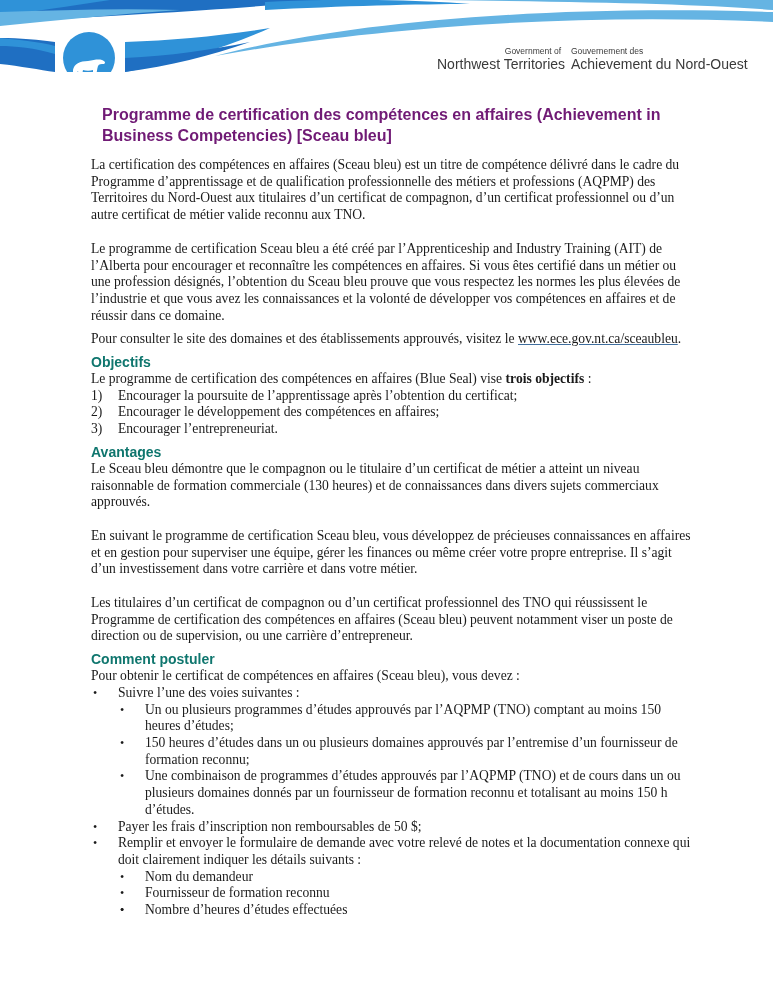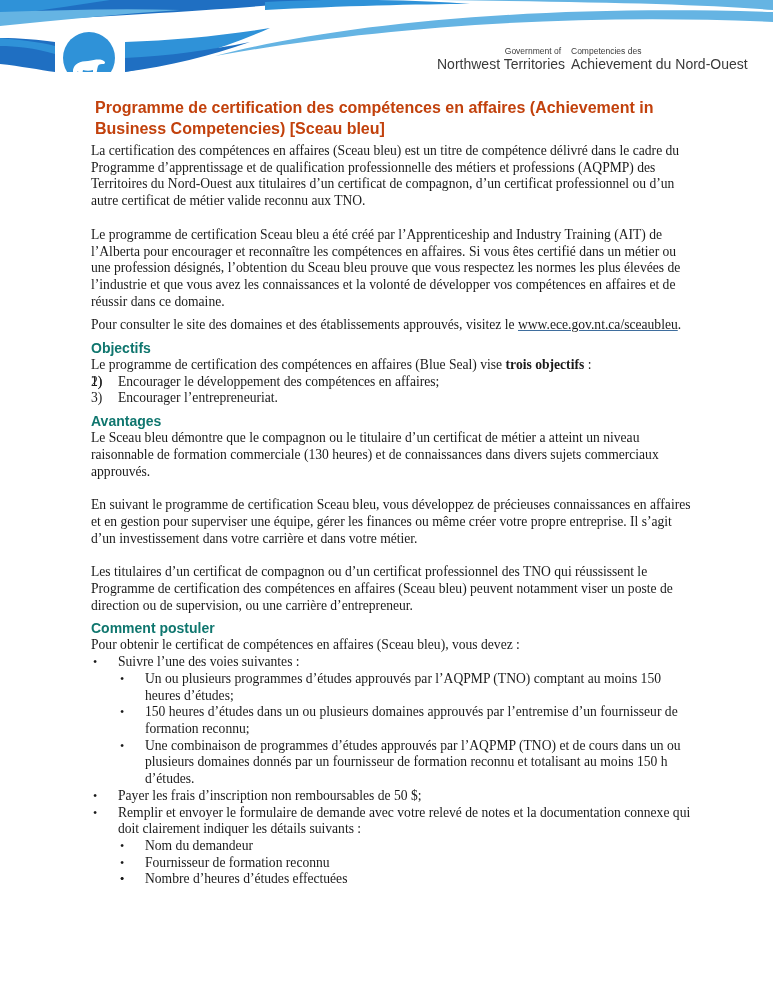--- a/index.html
+++ b/index.html
@@ -7,21 +7,21 @@
     .header { position: absolute; left: 0; top: 0; width: 773px; height: 88px; padding-left: 12px; }
     .header svg { position: absolute; left: 0; top: 0; }
     .gov-block { position: absolute; top: 46px; font-family: "Liberation Sans", sans-serif; color: #3a3a3a; }
     .gov-en { left: 437px; text-align: right; width: 124px; }
     .gov-fr { left: 571px; width: 160px; }
     .gov-small { font-size: 8.5px; line-height: 10px; display: block; }
     .gov-big { font-size: 14px; line-height: 16px; display: block; white-space: nowrap; }
     .gov-en .gov-small { text-align: right; }
 
     .content { position: absolute; left: 91px; top: 93px; width: 600px; font-family: "Liberation Serif", serif; font-size: 13.6px; line-height: 16.7px; color: #1a1a1a; }
-    h1.title { margin: 4px; font-family: "Liberation Sans", sans-serif; font-weight: bold; font-size: 16px; line-height: 21px; color: #c2410c; }
+    h1.title { margin: 11px; font-family: "Liberation Sans", sans-serif; font-weight: bold; font-size: 16px; line-height: 21px; color: #701a75; }
     h2.section { margin: 6px 0 0 0; font-family: "Liberation Sans", sans-serif; font-weight: bold; font-size: 14px; line-height: 17px; color: #0f766e; }
     p { margin: 0; }
     p.gap { margin-top: 17px; }
     p.gap-s { margin-top: 7px; }
     a.link { color: #1a1a1a; text-decoration: underline; text-decoration-color: #3f6e9e; }
     ol.obj { margin: 0; padding: 0; list-style: none; }
     ol.obj li { position: relative; padding-left: 27px; }
     ol.obj li .num { position: absolute; left: 0; }
     ul.lv1 { margin: 0; padding: 0; list-style: none; }
     ul.lv1 > li { position: relative; padding-left: 27px; }
@@ -55,42 +55,42 @@
     <rect x="60" y="72" width="60" height="16" fill="#ffffff"></rect>
 
     <path d="M73,70 C74,64 80,61 88,61 C94,60 98,59 102,60 C105,61 106,63 104,64 C101,64 99,64 98,66 C97,69 97,72 96,75 L93,75 L93,70 C90,71 86,71 83,70 L82,75 L79,75 L78,71 C77,72 76,74 76,75 L73,75 Z" fill="#ffffff"></path>
   </svg>
 
   <div class="gov-block gov-en">
     <span class="gov-small">Government of</span>
     <span class="gov-big">Northwest Territories</span>
   </div>
   <div class="gov-block gov-fr">
-    <span class="gov-small">Competencies des</span>
+    <span class="gov-small">Gouvernement des</span>
     <span class="gov-big">Achievement du Nord-Ouest</span>
   </div>
 </div>
 
 <div class="content">
   <h1 class="title">Programme de certification des compétences en affaires (Achievement in Business Competencies) [Sceau bleu]</h1>
 
   <p>La certification des compétences en affaires (Sceau bleu) est un titre de compétence délivré dans le cadre du Programme d’apprentissage et de qualification professionnelle des métiers et professions (AQPMP) des Territoires du Nord-Ouest aux titulaires d’un certificat de compagnon, d’un certificat professionnel ou d’un autre certificat de métier valide reconnu aux TNO.</p>
   <p class="gap">Le programme de certification Sceau bleu a été créé par l’Apprenticeship and Industry Training (AIT) de l’Alberta pour encourager et reconnaître les compétences en affaires. Si vous êtes certifié dans un métier ou une profession désignés, l’obtention du Sceau bleu prouve que vous respectez les normes les plus élevées de l’industrie et que vous avez les connaissances et la volonté de développer vos compétences en affaires et de réussir dans ce domaine.</p>
   <p class="gap-s">
     <span>Pour consulter le site des domaines et des établissements approuvés, visitez le</span>
     <a class="link">www.ece.gov.nt.ca/sceaubleu</a><span>.</span>
   </p>
 
   <h2 class="section">Objectifs</h2>
   <p>
     <span>Le programme de certification des compétences en affaires (Blue Seal) vise</span>
     <b>trois objectifs</b><span> :</span>
   </p>
   <ol class="obj">
-    <li><span class="num">1)</span></li>
+    <li><span class="num">1)</span><span>Encourager la poursuite de l’apprentissage après l’obtention du certificat;</span></li>
     <li><span class="num">2)</span><span>Encourager le développement des compétences en affaires;</span></li>
     <li><span class="num">3)</span><span>Encourager l’entrepreneuriat.</span></li>
   </ol>
 
   <h2 class="section">Avantages</h2>
   <p>Le Sceau bleu démontre que le compagnon ou le titulaire d’un certificat de métier a atteint un niveau raisonnable de formation commerciale (130 heures) et de connaissances dans divers sujets commerciaux approuvés.</p>
   <p class="gap">En suivant le programme de certification Sceau bleu, vous développez de précieuses connaissances en affaires et en gestion pour superviser une équipe, gérer les finances ou même créer votre propre entreprise. Il s’agit d’un investissement dans votre carrière et dans votre métier.</p>
   <p class="gap">Les titulaires d’un certificat de compagnon ou d’un certificat professionnel des TNO qui réussissent le Programme de certification des compétences en affaires (Sceau bleu) peuvent notamment viser un poste de direction ou de supervision, ou une carrière d’entrepreneur.</p>
 
   <h2 class="section">Comment postuler</h2>

